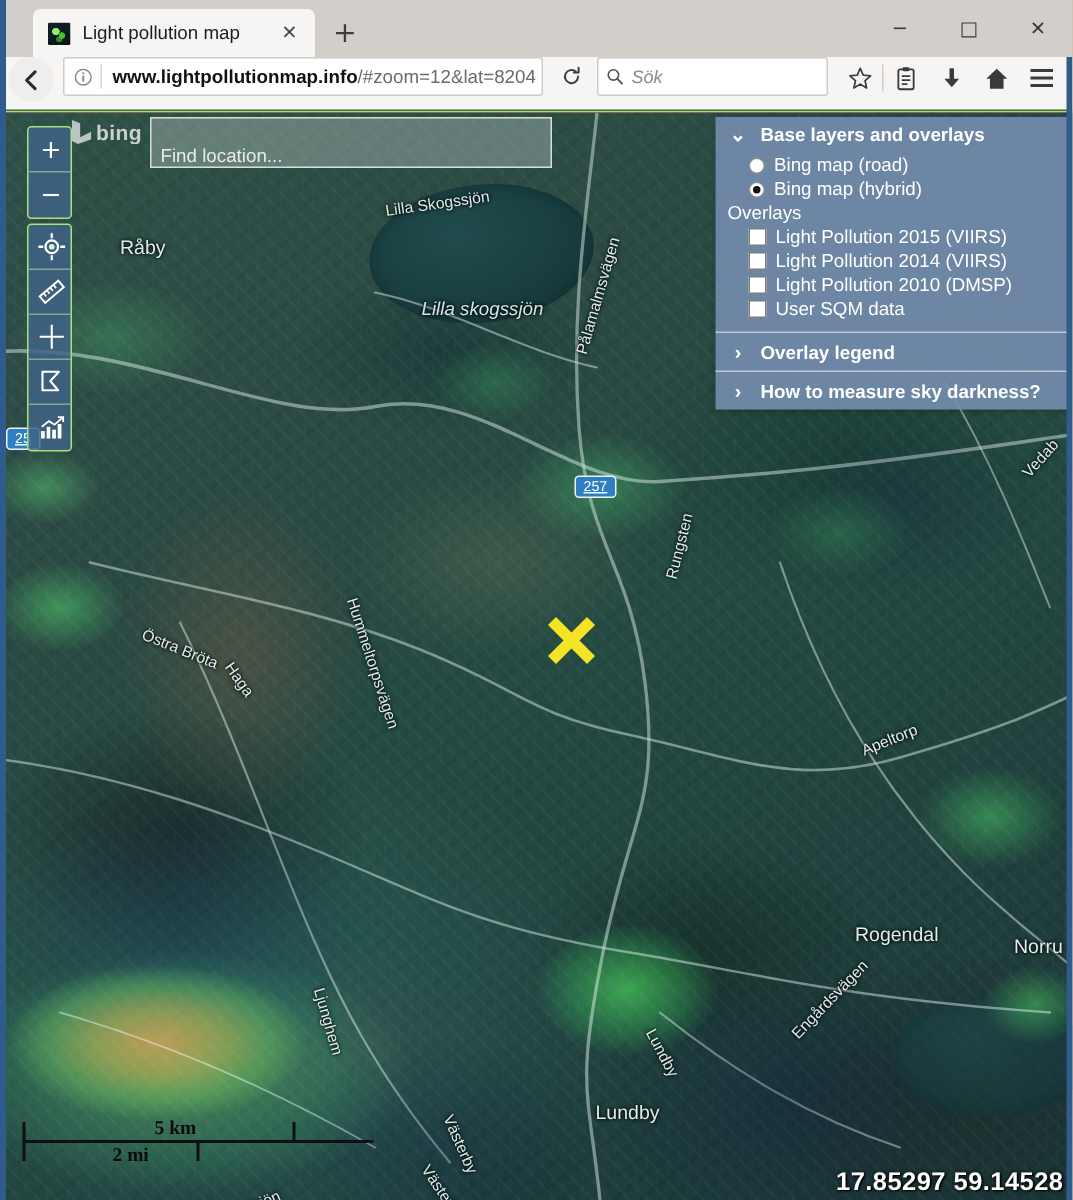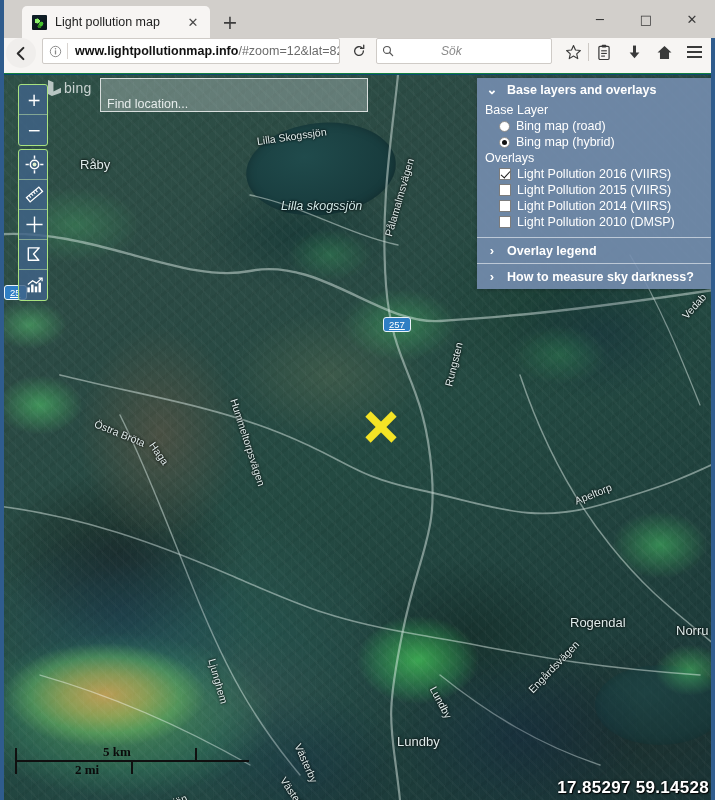--- a/index.html
+++ b/index.html
@@ -8,21 +8,21 @@
     width: 715px; height: 800px;
     overflow: hidden;
     font-family: "Liberation Sans", sans-serif;
     background: #d6d2ce;
   }
 
   
   .window {
     position: relative;
     width: 715px; height: 800px;
-    background: #0c4a6e;
+    background: #fdba74;
     overflow: hidden;
   }
   .titlebar {
     position: absolute; top: 0; left: 0;
     width: 715px; height: 38px;
     background: #d2cfcb;
   }
   .win-controls {
     position: absolute; right: 0; top: 0;
     height: 38px; display: flex; align-items: center;
@@ -117,27 +117,26 @@
     color: #6b6b6b;
   }
   .url-text b { color: #111; font-weight: 700; }
   .reload-btn {
     width: 26px; height: 26px; flex: none;
     display: flex; align-items: center; justify-content: center;
     color: #3b3b3b; font-size: 14px;
     font-family: "DejaVu Sans", sans-serif;
   }
   .searchbox {
-    width: 176px; height: 26px; flex: none;
+    width: 154px; height: 26px; flex: none;
     background: #ffffff;
     border: 1px solid #cfcbc7;
     border-radius: 2px;
     display: flex; align-items: center;
     margin-left: 4px;
-    gap: 42px;
   }
   .search-ico {
     width: 22px; display: flex; align-items: center; justify-content: center;
     flex: none;
   }
   .search-ph {
     font-size: 12px; color: #8a8a8a; font-style: italic;
   }
   .nav-icons { display: flex; align-items: center; margin-left: 6px; flex: none; }
   .nav-ico {
@@ -272,21 +271,21 @@
     position: absolute; left: 48px; top: 5px;
     display: flex; align-items: center;
     color: #e9eeee; opacity: .82;
   }
   .bing-b {
     width: 13px; height: 16px; margin-right: 3px;
     background: #e9eeee;
     clip-path: polygon(0 0, 42% 14%, 42% 72%, 100% 48%, 100% 80%, 30% 100%, 0 88%);
     opacity: .9;
   }
-  .bing-txt { font-size: 14px; font-weight: normal; letter-spacing: .3px; }
+  .bing-txt { font-size: 14px; font-weight: bold; letter-spacing: .3px; }
   .find-box {
     position: absolute; left: 100px; top: 3px;
     width: 268px; height: 20px;
     background: rgba(230,235,235,.30);
     border: 1px solid rgba(255,255,255,.75);
     color: #e6eceb;
     font-size: 12.5px;
     padding: 16px 6px;
     line-height: 19px;
   }
@@ -598,46 +597,45 @@
       <span class="bing-txt">bing</span>
     </div>
     <div class="find-box">Find location...</div>
 
     <div class="panel">
       <div class="panel-header">
         <span class="chev">⌄</span>
         <span>Base layers and overlays</span>
       </div>
       <div class="panel-body">
-        <div class="group-label">Base Layer</div>
         <div class="opt-row">
           <span class="radio"></span>
           <span>Bing map (road)</span>
         </div>
         <div class="opt-row">
           <span class="radio on"></span>
           <span>Bing map (hybrid)</span>
         </div>
         <div class="group-label">Overlays</div>
-        <div class="opt-row">
-          <span class="cbox on"></span>
-          <span>Light Pollution 2016 (VIIRS)</span>
-        </div>
         <div class="opt-row">
           <span class="cbox"></span>
           <span>Light Pollution 2015 (VIIRS)</span>
         </div>
         <div class="opt-row">
           <span class="cbox"></span>
           <span>Light Pollution 2014 (VIIRS)</span>
         </div>
         <div class="opt-row">
           <span class="cbox"></span>
           <span>Light Pollution 2010 (DMSP)</span>
         </div>
+        <div class="opt-row">
+          <span class="cbox"></span>
+          <span>User SQM data</span>
+        </div>
       </div>
       <div class="panel-sep"></div>
       <div class="panel-section">
         <span class="chev">›</span>
         <span>Overlay legend</span>
       </div>
       <div class="panel-sep"></div>
       <div class="panel-section">
         <span class="chev">›</span>
         <span>How to measure sky darkness?</span>

